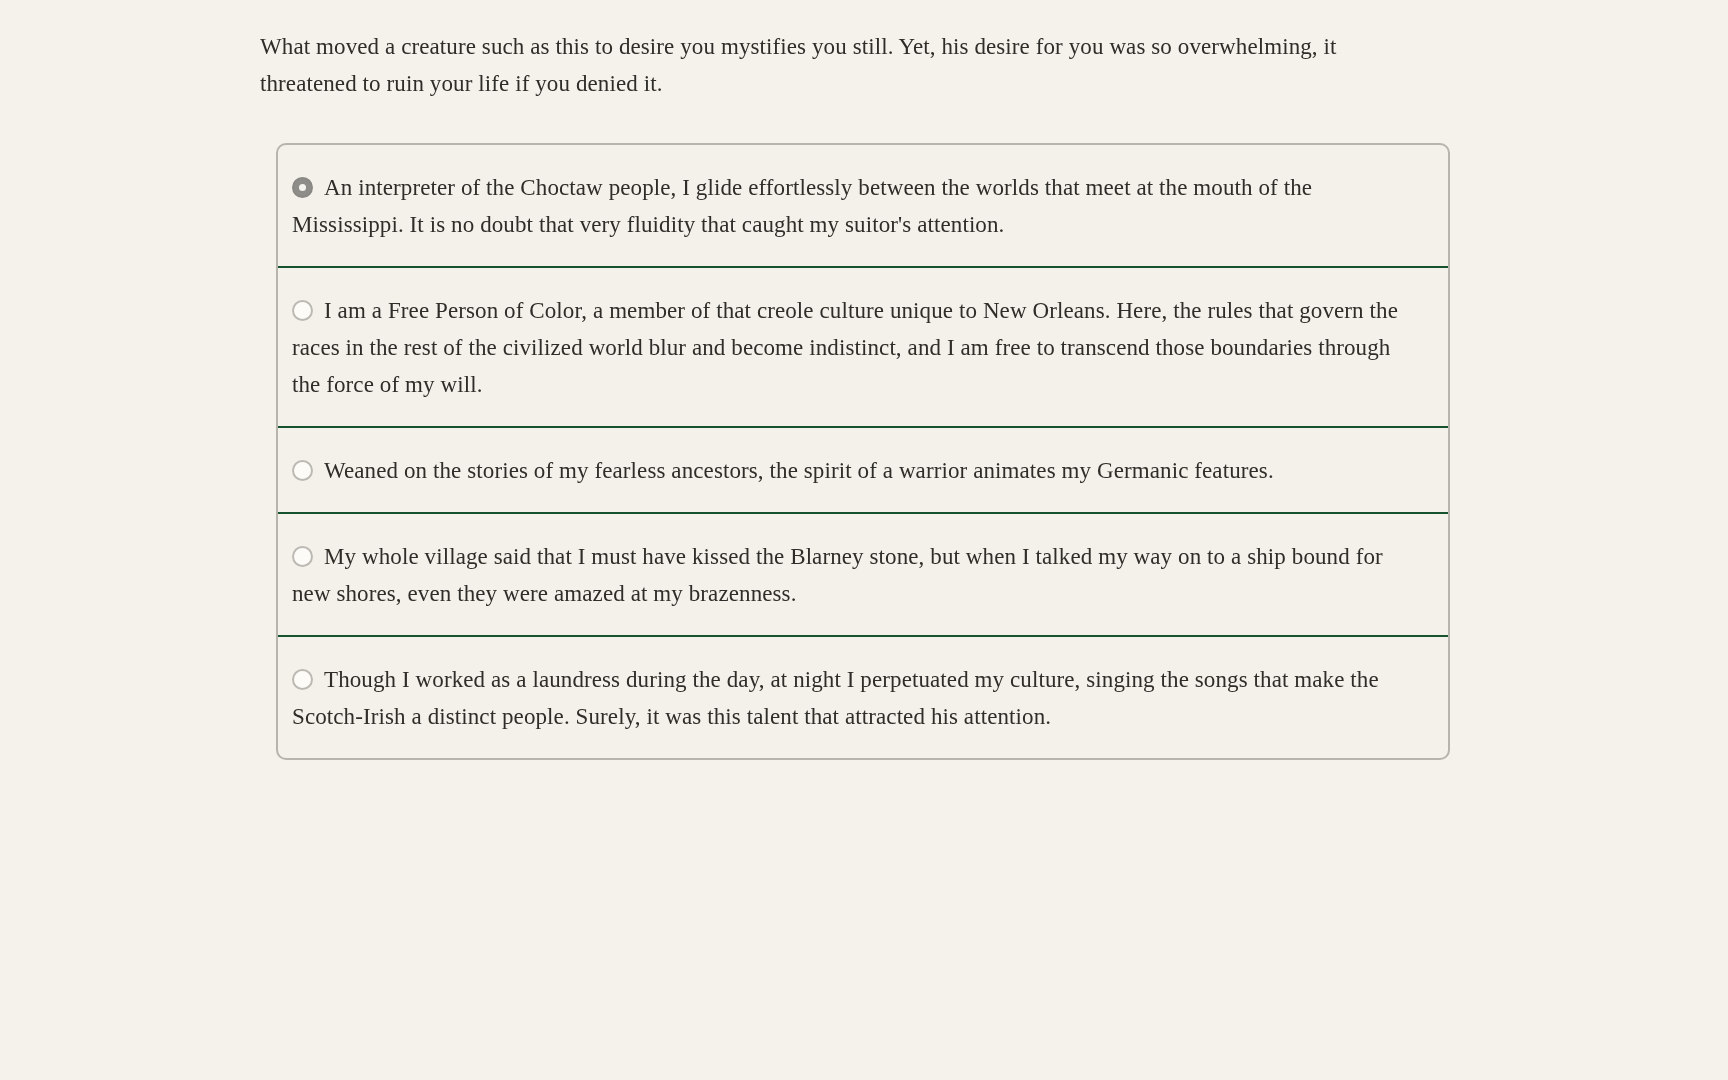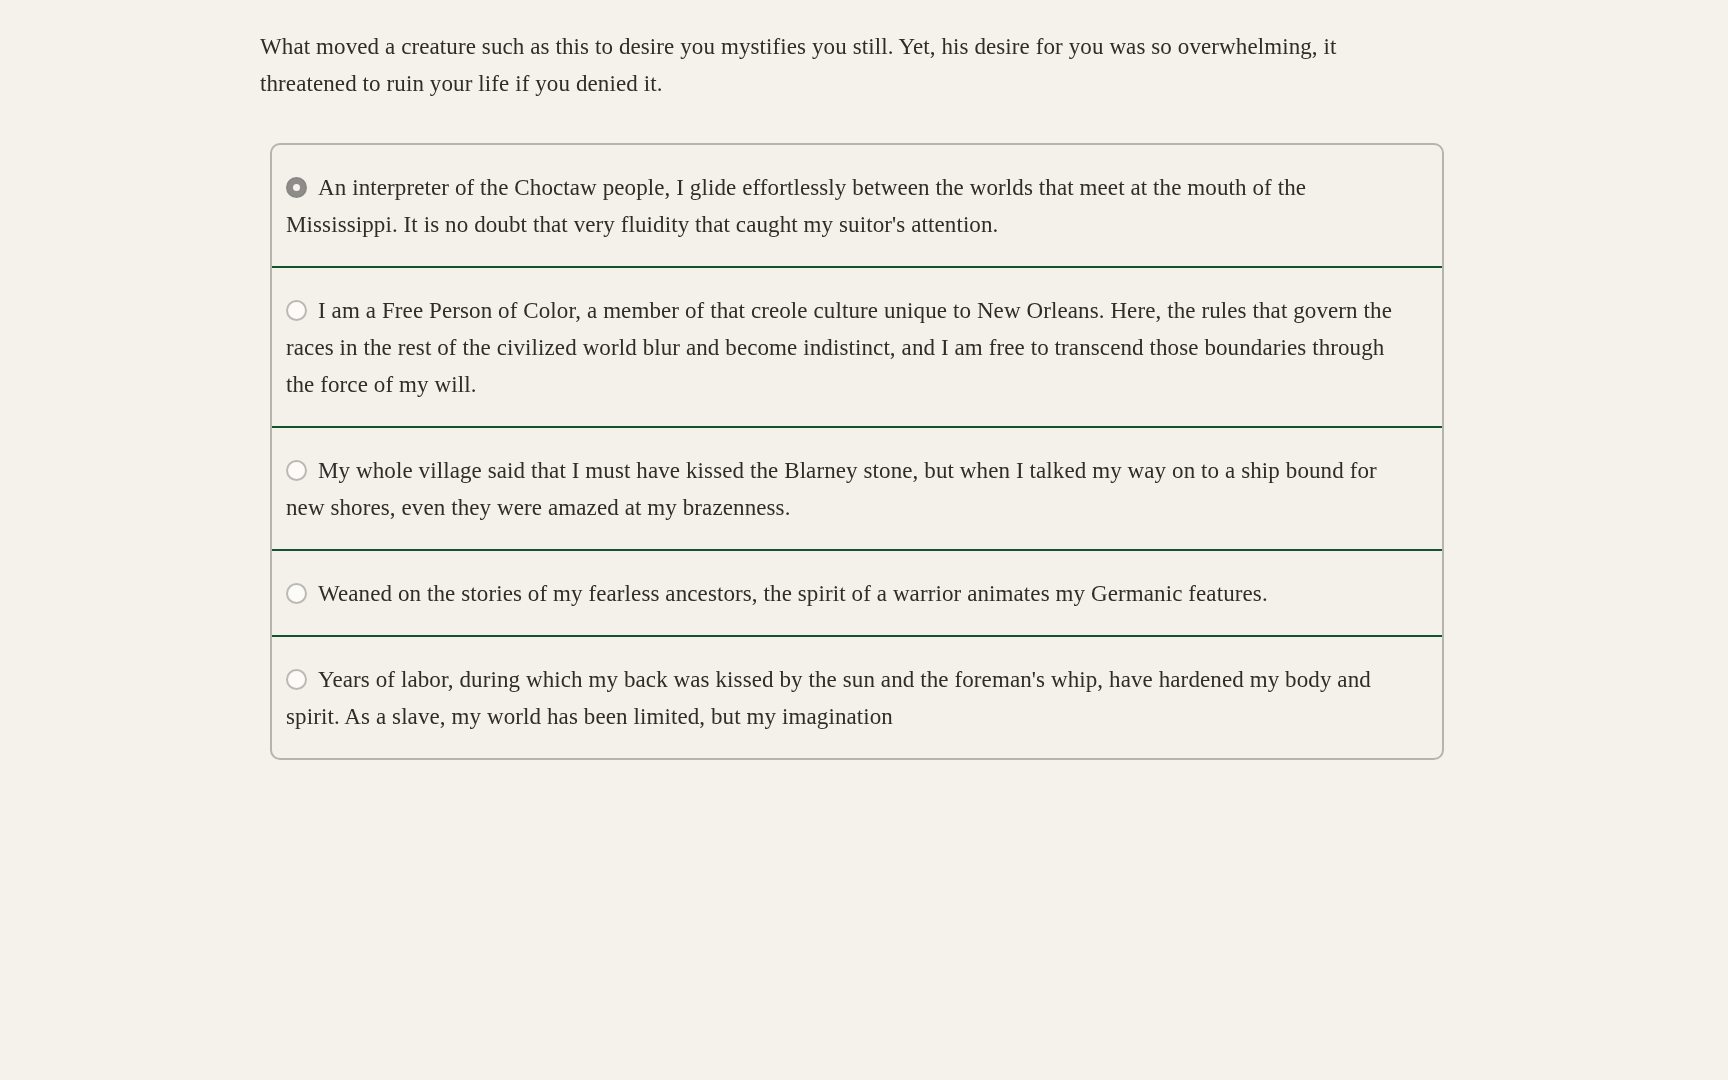--- a/index.html
+++ b/index.html
@@ -21,21 +21,21 @@
     width: 1178px;
   }
   .intro {
     margin: 0;
     padding-top: 28px;
     font-size: 23px;
     line-height: 37px;
     letter-spacing: 0.1px;
   }
   .choices {
-    margin: 41px 0 0 10px;
+    margin: 41px 0 0 16px;
     width: 1170px;
     border: 2px solid #b7b4ad;
     border-radius: 10px;
     background: #f4f1ea;
     overflow: hidden;
   }
   .option {
     display: block;
     padding: 24px 26px 23px 14px;
     font-size: 23px;
@@ -90,25 +90,25 @@
   <label class="option selected">
     <span class="radio"><span class="dot"></span></span><span class="option-text">An interpreter of the Choctaw people, I glide effortlessly between the worlds that meet at the mouth of the Mississippi. It is no doubt that very fluidity that caught my suitor's attention.</span>
   </label>
 
   <label class="option">
     <span class="radio"></span><span class="option-text">I am a Free Person of Color, a member of that creole culture unique to New Orleans. Here, the rules that govern the races in the rest of the civilized world blur and become indistinct, and I am free to transcend those boundaries through the force of my will.</span>
   </label>
 
 
   <label class="option">
+    <span class="radio"></span><span class="option-text">Weaned on the stories of my fearless ancestors, the spirit of a warrior animates my Germanic features.</span>
+  </label>
+
+  <label class="option">
     <span class="radio"></span><span class="option-text">My whole village said that I must have kissed the Blarney stone, but when I talked my way on to a ship bound for new shores, even they were amazed at my brazenness.</span>
   </label>
 
   <label class="option">
-    <span class="radio"></span><span class="option-text">Weaned on the stories of my fearless ancestors, the spirit of a warrior animates my Germanic features.</span>
+    <span class="radio"></span><span class="option-text">Though I worked as a laundress during the day, at night I perpetuated my culture, singing the songs that make the Scotch-Irish a distinct people. Surely, it was this talent that attracted his attention.</span>
   </label>
 
-
-  <label class="option">
-    <span class="radio"></span><span class="option-text">Years of labor, during which my back was kissed by the sun and the foreman's whip, have hardened my body and spirit. As a slave, my world has been limited, but my imagination</span>
-  </label>
 </form>
 </main>
 
 </body></html>

